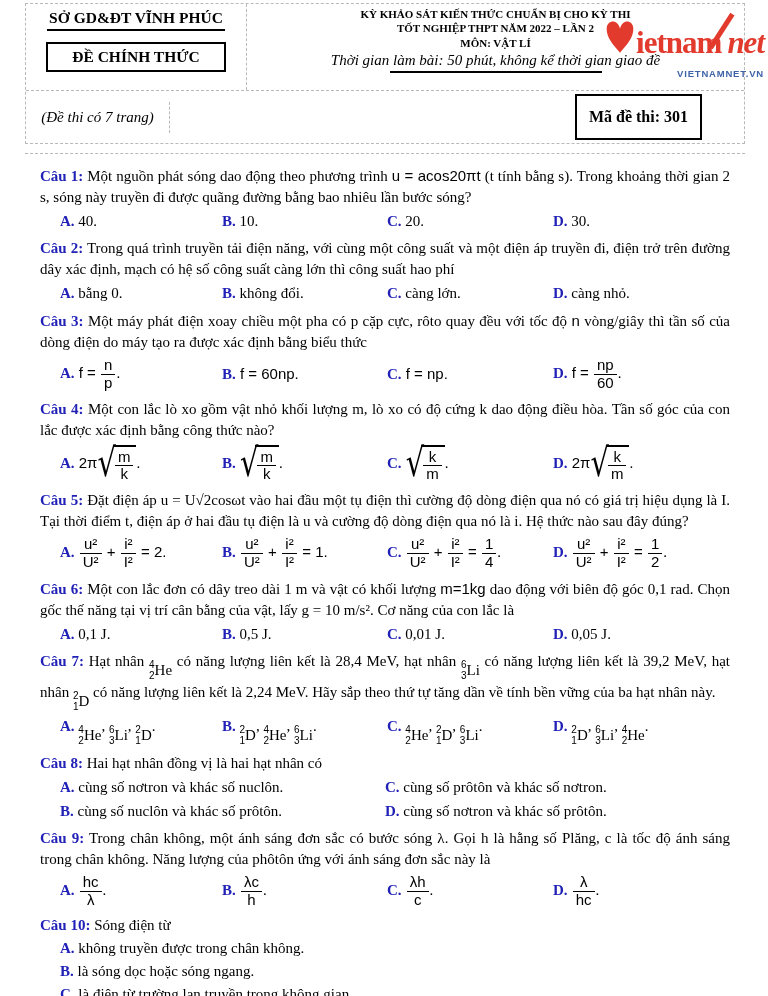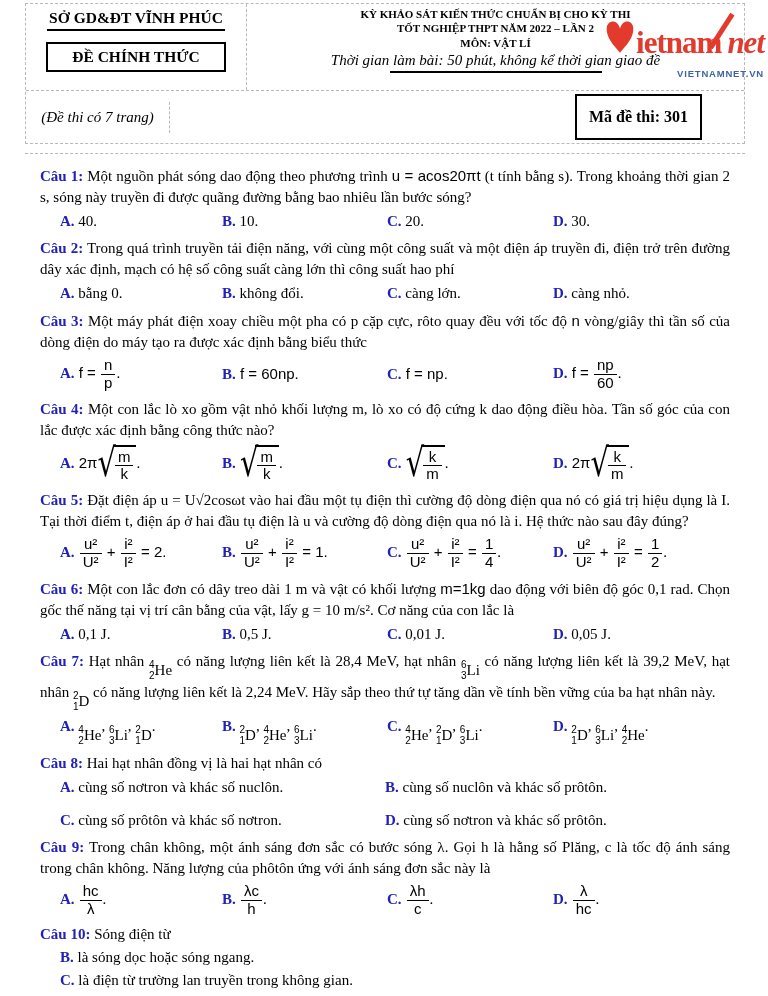--- a/index.html
+++ b/index.html
@@ -35,21 +35,21 @@
 
   .body-topline{border-top:1px dashed var(--bd);margin-top:9px;}
 
   
   .questions{padding:6px 15px 0 15px;}
   .q{margin-top:5px;}
   .qbody{text-align:justify;line-height:1.4;}
   .qlabel{color:var(--accent);font-weight:bold;}
   .math{font-family:"Liberation Sans",sans-serif;}
   .opts4{display:grid;grid-template-columns:162px 165px 166px 1fr;margin-left:20px;margin-top:2px;align-items:center;}
-  .opts2{display:grid;grid-template-columns:325px 1fr;margin-left:20px;margin-top:2px;row-gap:10px;font-family:Liberation Serif, serif;}
+  .opts2{display:grid;grid-template-columns:325px 1fr;margin-left:20px;margin-top:2px;row-gap:1px;font-family:Liberation Serif, serif;}
   .optsL{margin-left:20px;margin-top:1px;}
   .opt{padding:1px 0;line-height:1.4;}
   .okey{color:var(--accent);font-weight:bold;}
 
   .frac{display:inline-block;vertical-align:middle;text-align:center;font-family:"Liberation Sans",sans-serif;line-height:1.12;margin:1px 1px;}
   .frac .fn{display:block;border-bottom:1px solid #000;padding:0 3px;}
   .frac .fd{display:block;padding:0 3px;}
   .sqf{display:inline-flex;vertical-align:middle;align-items:center;font-family:"Liberation Sans",sans-serif;margin:1px 0;}
   .sqf .rad{font-size:29px;line-height:1;transform:scaleY(1.35);margin-right:-3px;font-family:"DejaVu Sans",sans-serif;font-weight:400;}
   .sqf .sqin{border-top:2px solid #000;padding:2px 3px 0 2px;}
@@ -261,37 +261,38 @@
                 <span>2</span>
               </span>
               <span>He</span>
             </span><span class="txt">.</span></div>
         </div>
       </div>
       <div class="q">
         <div class="qbody"><span class="qlabel">Câu 8:</span> <span class="txt">Hai hạt nhân đồng vị là hai hạt nhân có</span></div>
         <div class="opts2">
           <div class="opt"><span class="okey">A.</span><span class="txt"> cùng số nơtron và khác số nuclôn.</span></div>
+          <div class="opt"><span class="okey">C.</span><span class="txt"> cùng số prôtôn và khác số nơtron.</span></div>
           <div class="opt"><span class="okey">B.</span><span class="txt"> cùng số nuclôn và khác số prôtôn.</span></div>
-          <div class="opt"><span class="okey">C.</span><span class="txt"> cùng số prôtôn và khác số nơtron.</span></div>
           <div class="opt"><span class="okey">D.</span><span class="txt"> cùng số nơtron và khác số prôtôn.</span></div>
         </div>
       </div>
       <div class="q">
         <div class="qbody"><span class="qlabel">Câu 9:</span> <span class="txt">Trong chân không, một ánh sáng đơn sắc có bước sóng λ. Gọi h là hằng số Plăng, c là tốc độ ánh sáng trong chân không. Năng lượng của phôtôn ứng với ánh sáng đơn sắc này là</span></div>
         <div class="opts4">
           <div class="opt"><span class="okey">A.</span><span class="math"> </span><span class="frac"><span class="fn">hc</span><span class="fd">λ</span></span><span class="txt">.</span></div>
           <div class="opt"><span class="okey">B.</span><span class="math"> </span><span class="frac"><span class="fn">λc</span><span class="fd">h</span></span><span class="txt">.</span></div>
           <div class="opt"><span class="okey">C.</span><span class="math"> </span><span class="frac"><span class="fn">λh</span><span class="fd">c</span></span><span class="txt">.</span></div>
           <div class="opt"><span class="okey">D.</span><span class="math"> </span><span class="frac"><span class="fn">λ</span><span class="fd">hc</span></span><span class="txt">.</span></div>
         </div>
       </div>
       <div class="q">
         <div class="qbody"><span class="qlabel">Câu 10:</span> <span class="txt">Sóng điện từ</span></div>
         <div class="optsL">
+          <div class="opt"><span class="okey">A.</span><span class="txt"> không truyền được trong chân không.</span></div>
           <div class="opt"><span class="okey">B.</span><span class="txt"> là sóng dọc hoặc sóng ngang.</span></div>
           <div class="opt"><span class="okey">C.</span><span class="txt"> là điện từ trường lan truyền trong không gian.</span></div>
           <div class="opt"></div>
         </div>
       </div>
     </div>
 
 </div>
 
 </body></html>

